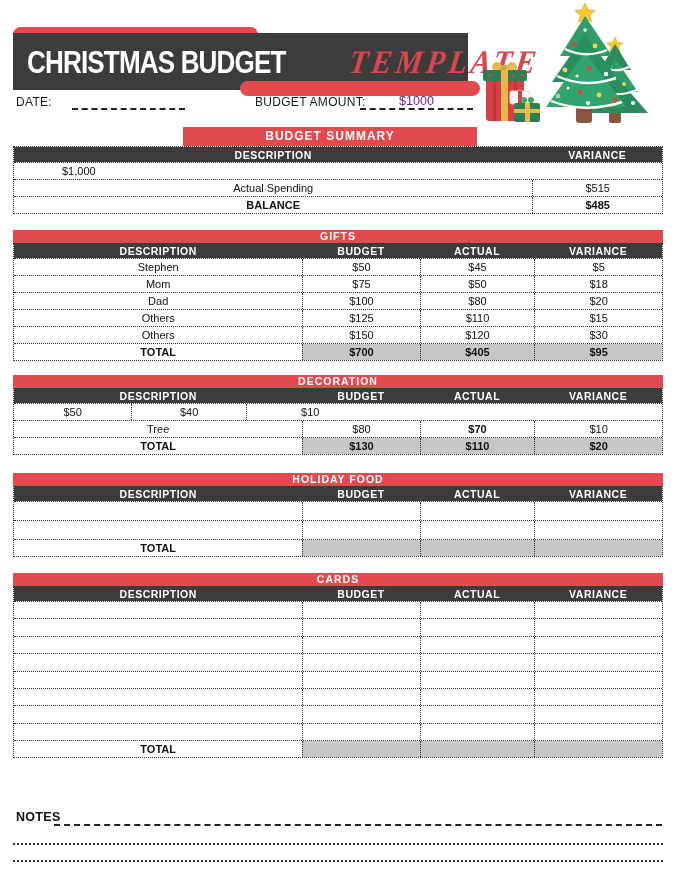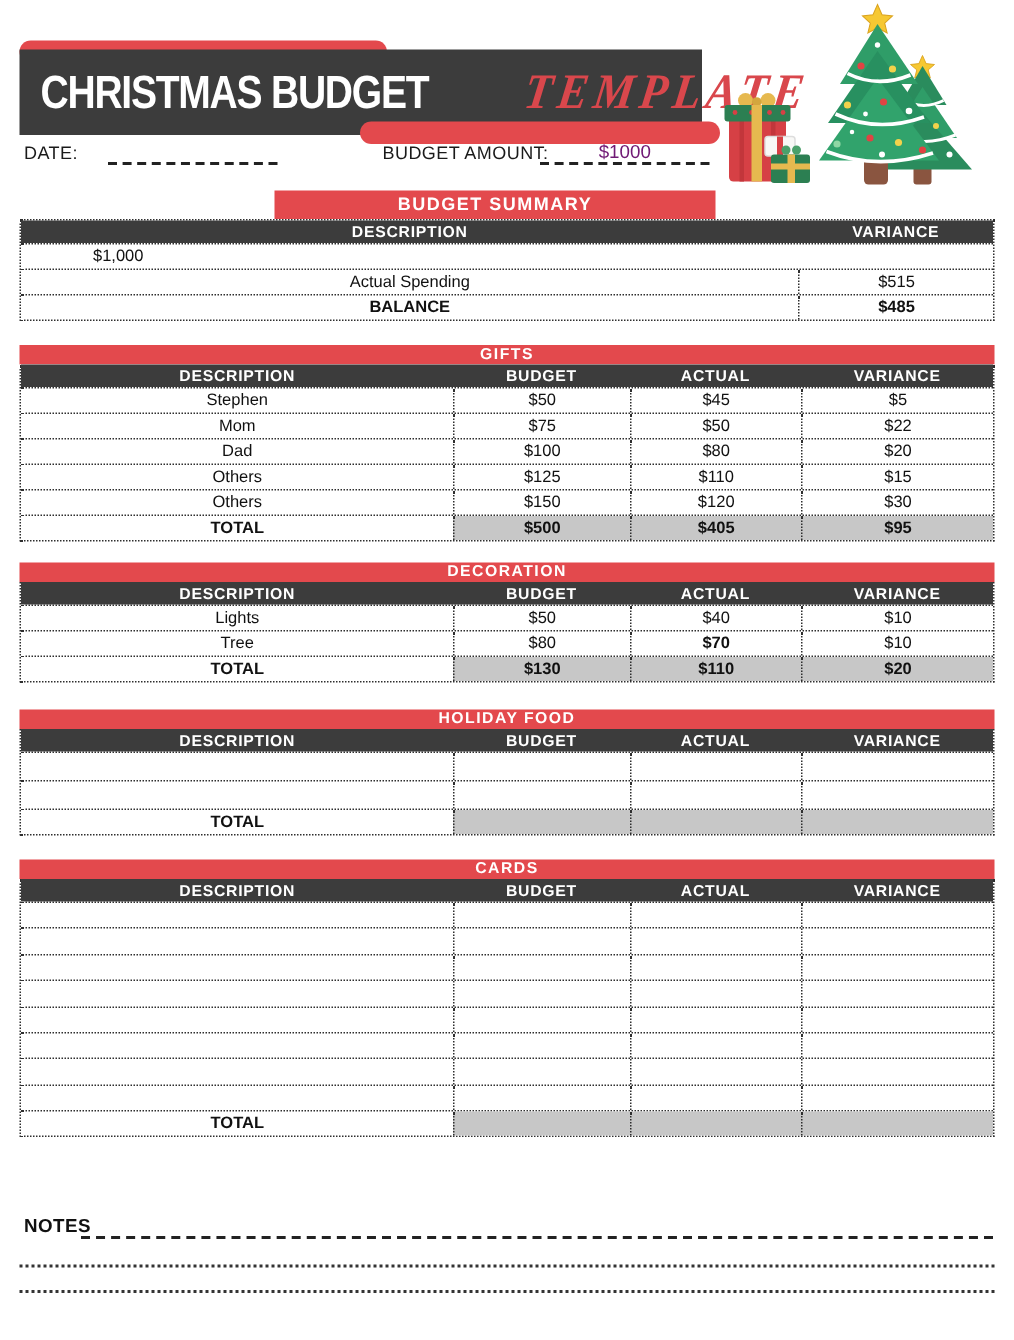--- a/index.html
+++ b/index.html
@@ -161,21 +161,21 @@
           <div class="trow" style="height: 16px;">
             <div class="tcell" style="width: 44.5%;">Stephen</div>
             <div class="tcell" style="width: 18.1%;">$50</div>
             <div class="tcell" style="width: 17.7%;">$45</div>
             <div class="tcell" style="width: 19.7%;">$5</div>
           </div>
           <div class="trow" style="height: 16px;">
             <div class="tcell" style="width: 44.5%;">Mom</div>
             <div class="tcell" style="width: 18.1%;">$75</div>
             <div class="tcell" style="width: 17.7%;">$50</div>
-            <div class="tcell" style="width: 19.7%;">$22</div>
+            <div class="tcell" style="width: 19.7%;">$18</div>
           </div>
           <div class="trow" style="height: 16px;">
             <div class="tcell" style="width: 44.5%;">Dad</div>
             <div class="tcell" style="width: 18.1%;">$100</div>
             <div class="tcell" style="width: 17.7%;">$80</div>
             <div class="tcell" style="width: 19.7%;">$20</div>
           </div>
           <div class="trow" style="height: 16px;">
             <div class="tcell" style="width: 44.5%;">Others</div>
             <div class="tcell" style="width: 18.1%;">$125</div>
@@ -183,37 +183,36 @@
             <div class="tcell" style="width: 19.7%;">$15</div>
           </div>
           <div class="trow" style="height: 16px;">
             <div class="tcell" style="width: 44.5%;">Others</div>
             <div class="tcell" style="width: 18.1%;">$150</div>
             <div class="tcell" style="width: 17.7%;">$120</div>
             <div class="tcell" style="width: 19.7%;">$30</div>
           </div>
           <div class="trow">
             <div class="tcell total-label" style="width: 44.5%;">TOTAL</div>
-            <div class="tcell total-val" style="width: 18.1%;">$500</div>
+            <div class="tcell total-val" style="width: 18.1%;">$700</div>
             <div class="tcell total-val" style="width: 17.7%;">$405</div>
             <div class="tcell total-val" style="width: 19.7%;">$95</div>
           </div>
         </div>
       </div>
       <div class="abs section" style="top: 375px;">
         <div class="red-banner section-banner">DECORATION</div>
         <div class="tbl gray" style="border-top: none;">
           <div class="trow thead">
             <div class="tcell" style="width: 44.5%;">DESCRIPTION</div>
             <div class="tcell" style="width: 18.1%;">BUDGET</div>
             <div class="tcell" style="width: 17.7%;">ACTUAL</div>
             <div class="tcell" style="width: 19.7%;">VARIANCE</div>
           </div>
           <div class="trow" style="height: 16px;">
-            <div class="tcell" style="width: 44.5%;">Lights</div>
             <div class="tcell" style="width: 18.1%;">$50</div>
             <div class="tcell" style="width: 17.7%;">$40</div>
             <div class="tcell" style="width: 19.7%;">$10</div>
           </div>
           <div class="trow" style="height: 16px;">
             <div class="tcell" style="width: 44.5%;">Tree</div>
             <div class="tcell" style="width: 18.1%;">$80</div>
             <div class="tcell" style="width: 17.7%; font-weight: bold;">$70</div>
             <div class="tcell" style="width: 19.7%;">$10</div>
           </div>

